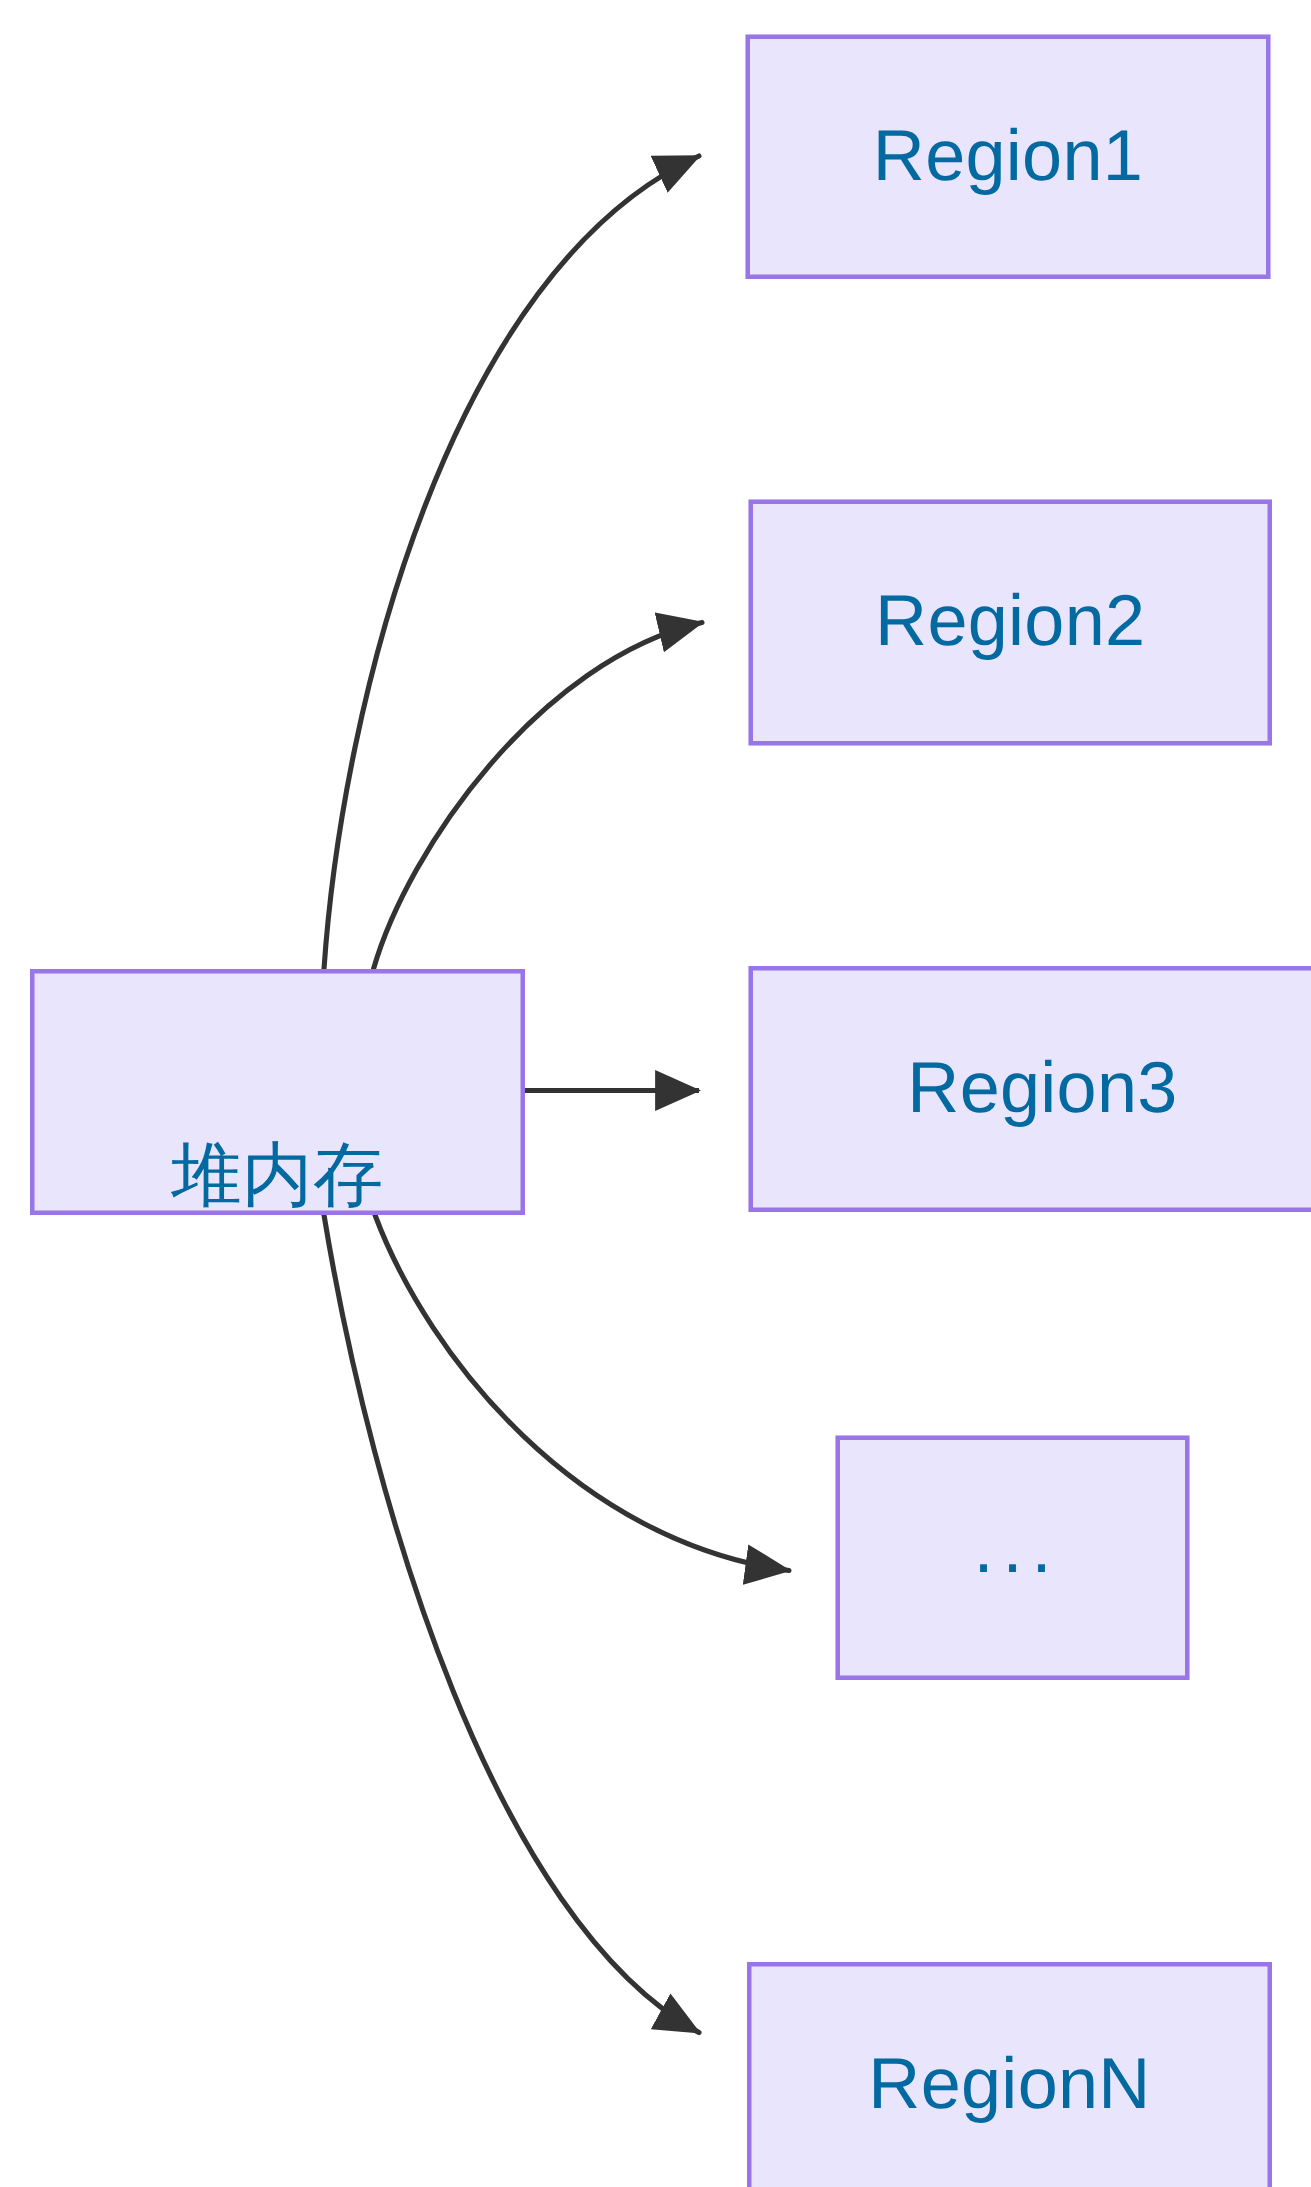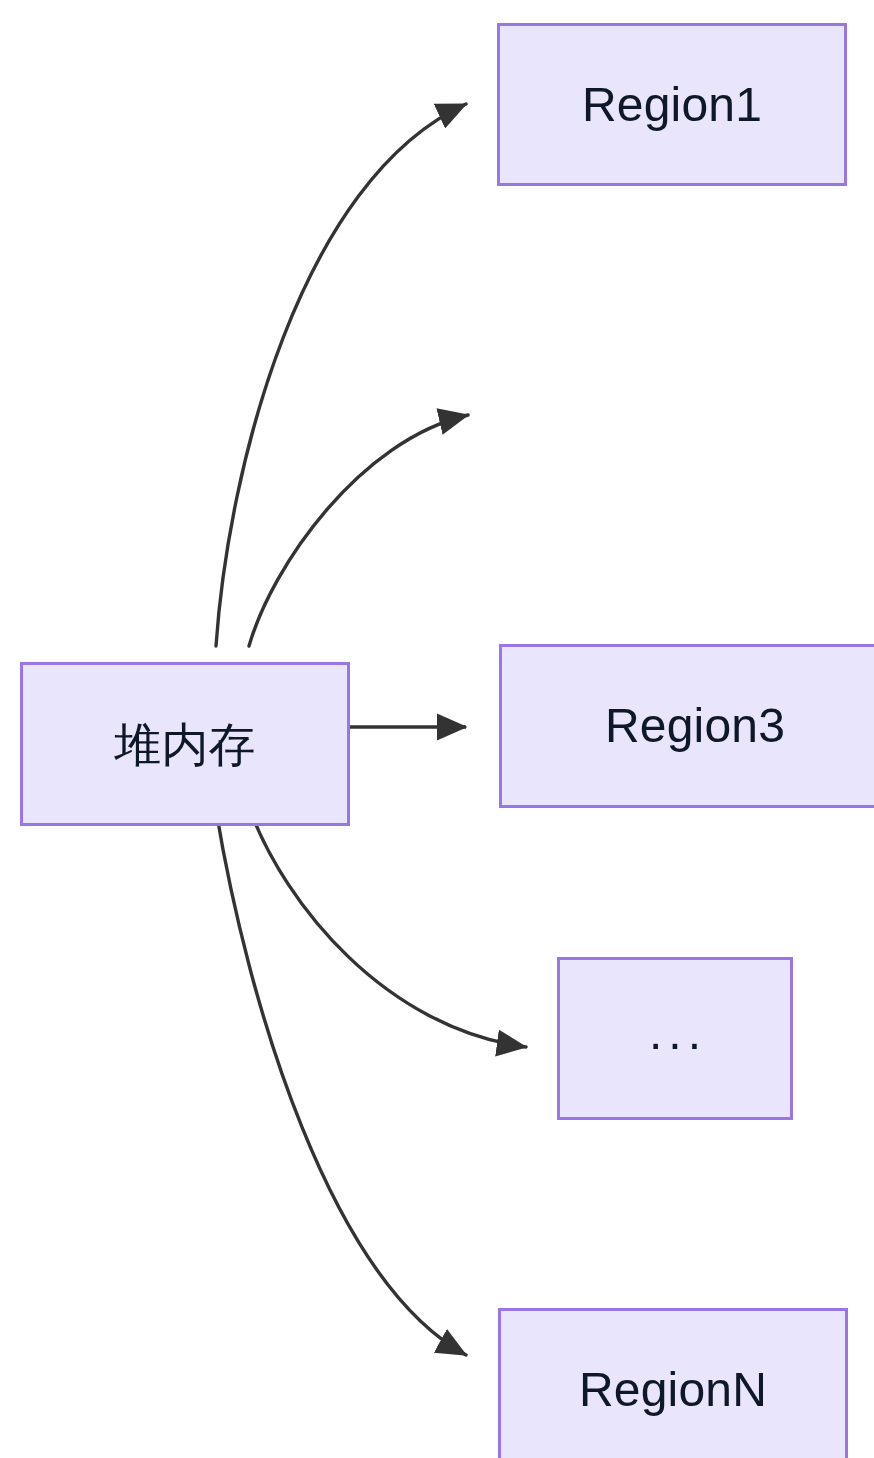--- a/index.html
+++ b/index.html
@@ -28,41 +28,41 @@
   .node {
     position: absolute;
     box-sizing: border-box;
     background: #e8e5fc;
     border: 3px solid #9a75e8;
     display: flex;
     align-items: center;
     justify-content: center;
   }
   .node-label {
-    color: #0f172a;
+    color: #0369a1;
     font-size: 48px;
     line-height: 1;
     letter-spacing: 0.2px;
     white-space: nowrap;
     font-weight: 400;
   }
   .node-label.cjk {
     font-family: "DejaVu Sans", "Liberation Sans", sans-serif;
     font-size: 47px;
   }
   .node-label.ellipsis {
     font-size: 48px;
     letter-spacing: 6px;
     padding-left: 6px;
     position: relative;
     top: -6px;
   }
 
   
-  #node-heap    { left: 20px;  top: 662px;  width: 330px; height: 164px; }
+  #node-heap    { left: 20px;  top: 646px;  width: 330px; height: 164px; align-items: flex-end; }
   #node-region1 { left: 497px; top: 23px;   width: 350px; height: 163px; }
   #node-region2 { left: 499px; top: 333px;  width: 349px; height: 164px; }
   #node-region3 { left: 499px; top: 644px;  width: 392px; height: 164px; }
   #node-more    { left: 557px; top: 957px;  width: 236px; height: 163px; }
   #node-regionN { left: 498px; top: 1271px; width: 350px; height: 164px; margin-top: 37px; }
 </style>
 </head>
 <body>
 
 <div id="diagram-canvas">
@@ -86,20 +86,23 @@
   </svg>
 
   <div class="node" id="node-heap">
     <span class="node-label cjk">堆内存</span>
   </div>
 
   <div class="node" id="node-region1">
     <span class="node-label">Region1</span>
   </div>
 
+  <div class="node" id="node-region2">
+    <span class="node-label">Region2</span>
+  </div>
 
   <div class="node" id="node-region3">
     <span class="node-label">Region3</span>
   </div>
 
   <div class="node" id="node-more">
     <span class="node-label ellipsis">...</span>
   </div>
 
   <div class="node" id="node-regionN">

